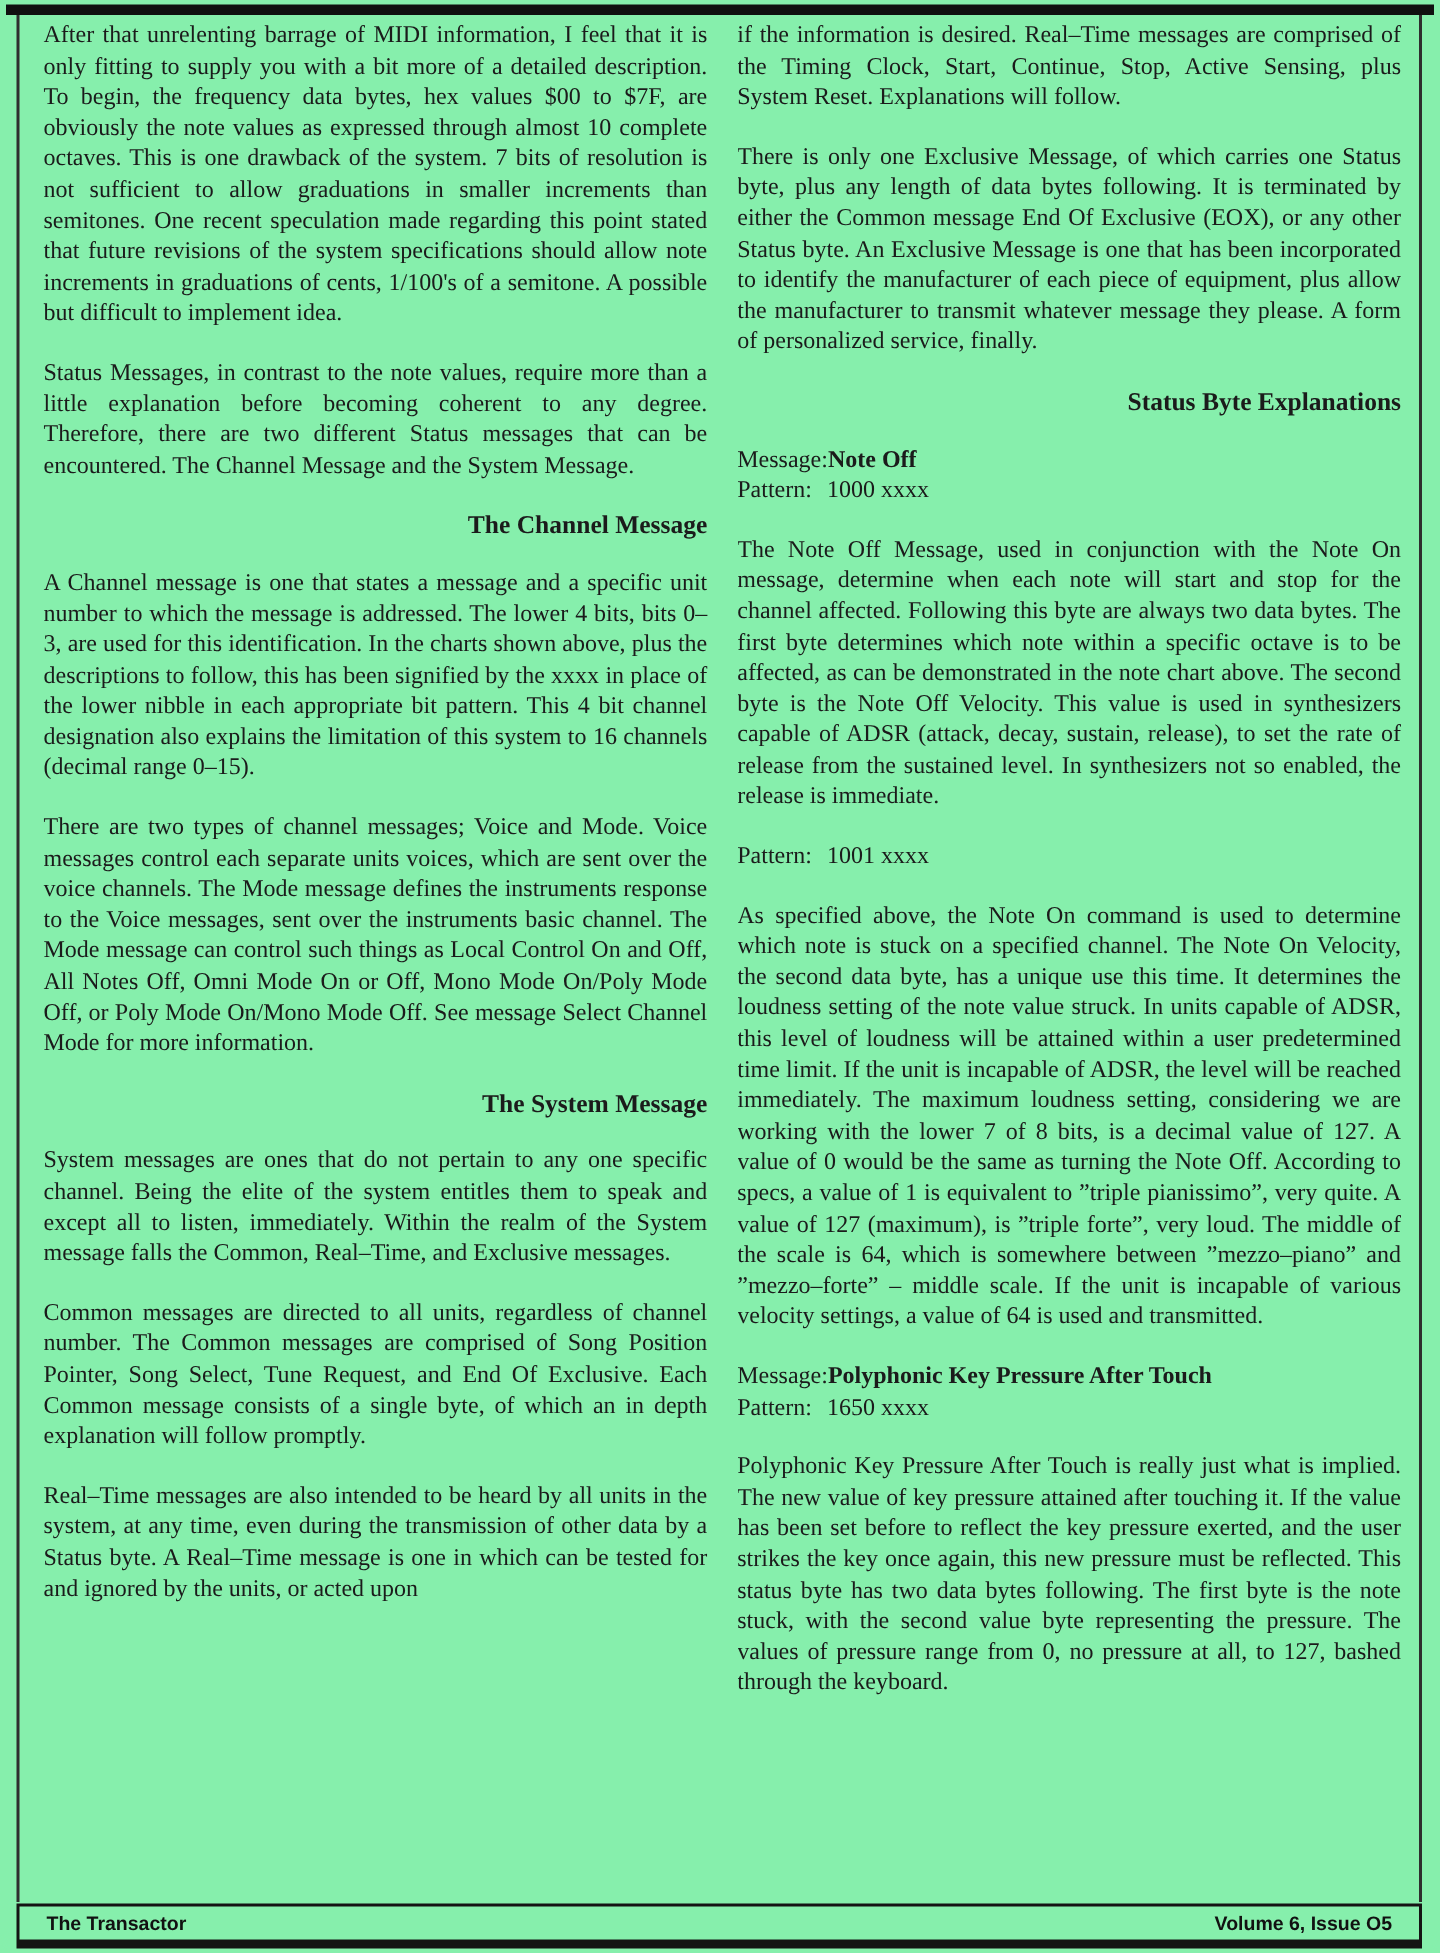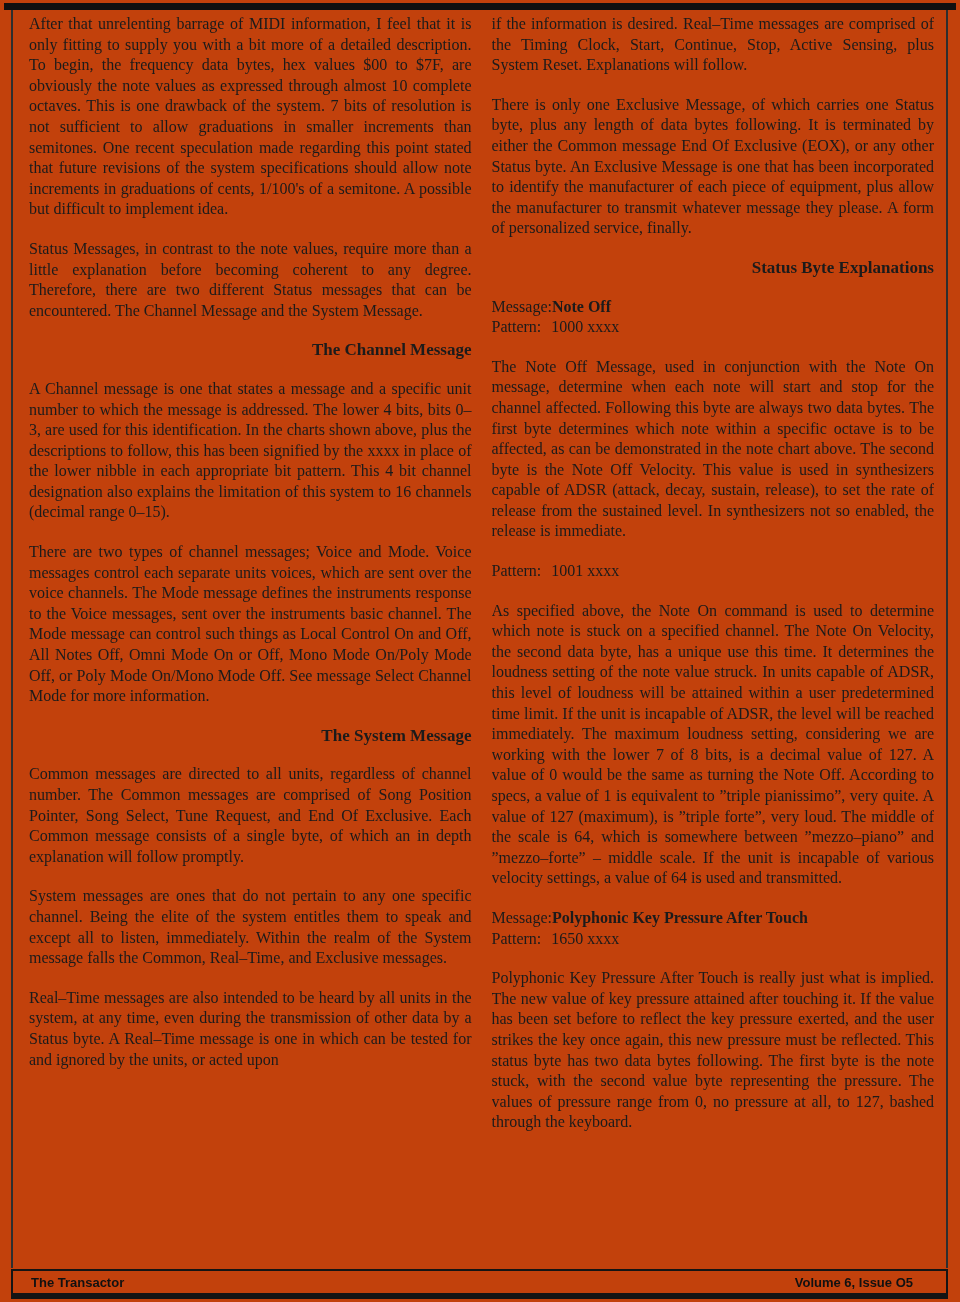--- a/index.html
+++ b/index.html
@@ -1,19 +1,19 @@
 <!DOCTYPE html>
 <html><head>
 <meta charset="utf-8">
 <style>
   html,body { margin:0; padding:0; background:#d8d6d0; }
   .page {
     position:relative;
     width:960px; height:1302px;
-    background:#c2410c;
+    background:#86efac;
     font-family:"Liberation Serif", serif;
     color:#1b1b1b;
     overflow:hidden;
     margin:0 auto;
   }
   .topbar {
     position:absolute; top:3px; left:4px; right:4px; height:7px;
     background:#101010;
   }
   .body-frame {
@@ -51,40 +51,40 @@
     border-left:2px solid #141414;
     border-right:2px solid #141414;
     border-bottom:6px solid #141414;
     font-family:"Liberation Sans", sans-serif;
     font-weight:bold;
     font-size:13px;
     color:#111;
   }
   .footer-left { position:absolute; left:18px; top:50%; transform:translateY(-50%); }
   .footer-center { position:absolute; left:50%; top:50%; transform:translate(-50%,-50%);margin-top:34px; }
-  .footer-right { position:absolute; right:33px; top:50%; transform:translateY(-50%); }
+  .footer-right { position:absolute; right:18px; top:50%; transform:translateY(-50%); }
 </style>
 </head>
 <body>
 
 <div class="page">
   <div class="topbar"></div>
 
   <div class="body-frame">
     <div class="columns">
 
       <div class="col">
         <p class="para">After that unrelenting barrage of MIDI information, I feel that it is only fitting to supply you with a bit more of a detailed description. To begin, the frequency data bytes, hex values $00 to $7F, are obviously the note values as expressed through almost 10 complete octaves. This is one drawback of the system. 7 bits of resolution is not sufficient to allow graduations in smaller increments than semitones. One recent speculation made regarding this point stated that future revisions of the system specifications should allow note increments in graduations of cents, 1/100's of a semitone. A possible but difficult to implement idea.</p>
         <p class="para">Status Messages, in contrast to the note values, require more than a little explanation before becoming coherent to any degree. Therefore, there are two different Status messages that can be encountered. The Channel Message and the System Message.</p>
         <div class="section-heading first-gap">The Channel Message</div>
         <p class="para">A Channel message is one that states a message and a specific unit number to which the message is addressed. The lower 4 bits, bits 0–3, are used for this identification. In the charts shown above, plus the descriptions to follow, this has been signified by the xxxx in place of the lower nibble in each appropriate bit pattern. This 4 bit channel designation also explains the limitation of this system to 16 channels (decimal range 0–15).</p>
         <p class="para">There are two types of channel messages; Voice and Mode. Voice messages control each separate units voices, which are sent over the voice channels. The Mode message defines the instruments response to the Voice messages, sent over the instruments basic channel. The Mode message can control such things as Local Control On and Off, All Notes Off, Omni Mode On or Off, Mono Mode On/Poly Mode Off, or Poly Mode On/Mono Mode Off. See message Select Channel Mode for more information.</p>
         <div class="section-heading first-gap">The System Message</div>
+        <p class="para">System messages are ones that do not pertain to any one specific channel. Being the elite of the system entitles them to speak and except all to listen, immediately. Within the realm of the System message falls the Common, Real–Time, and Exclusive messages.</p>
         <p class="para">Common messages are directed to all units, regardless of channel number. The Common messages are comprised of Song Position Pointer, Song Select, Tune Request, and End Of Exclusive. Each Common message consists of a single byte, of which an in depth explanation will follow promptly.</p>
-        <p class="para">System messages are ones that do not pertain to any one specific channel. Being the elite of the system entitles them to speak and except all to listen, immediately. Within the realm of the System message falls the Common, Real–Time, and Exclusive messages.</p>
         <p class="para">Real–Time messages are also intended to be heard by all units in the system, at any time, even during the transmission of other data by a Status byte. A Real–Time message is one in which can be tested for and ignored by the units, or acted upon</p>
       </div>
 
       <div class="col">
         <p class="para">if the information is desired. Real–Time messages are comprised of the Timing Clock, Start, Continue, Stop, Active Sensing, plus System Reset. Explanations will follow.</p>
         <p class="para">There is only one Exclusive Message, of which carries one Status byte, plus any length of data bytes following. It is terminated by either the Common message End Of Exclusive (EOX), or any other Status byte. An Exclusive Message is one that has been incorporated to identify the manufacturer of each piece of equipment, plus allow the manufacturer to transmit whatever message they please. A form of personalized service, finally.</p>
         <div class="section-heading first-gap">Status Byte Explanations</div>
 
         <div class="msg-block">
           <span class="msg-line"><span>Message:</span><span class="msg-name">Note Off</span></span>

